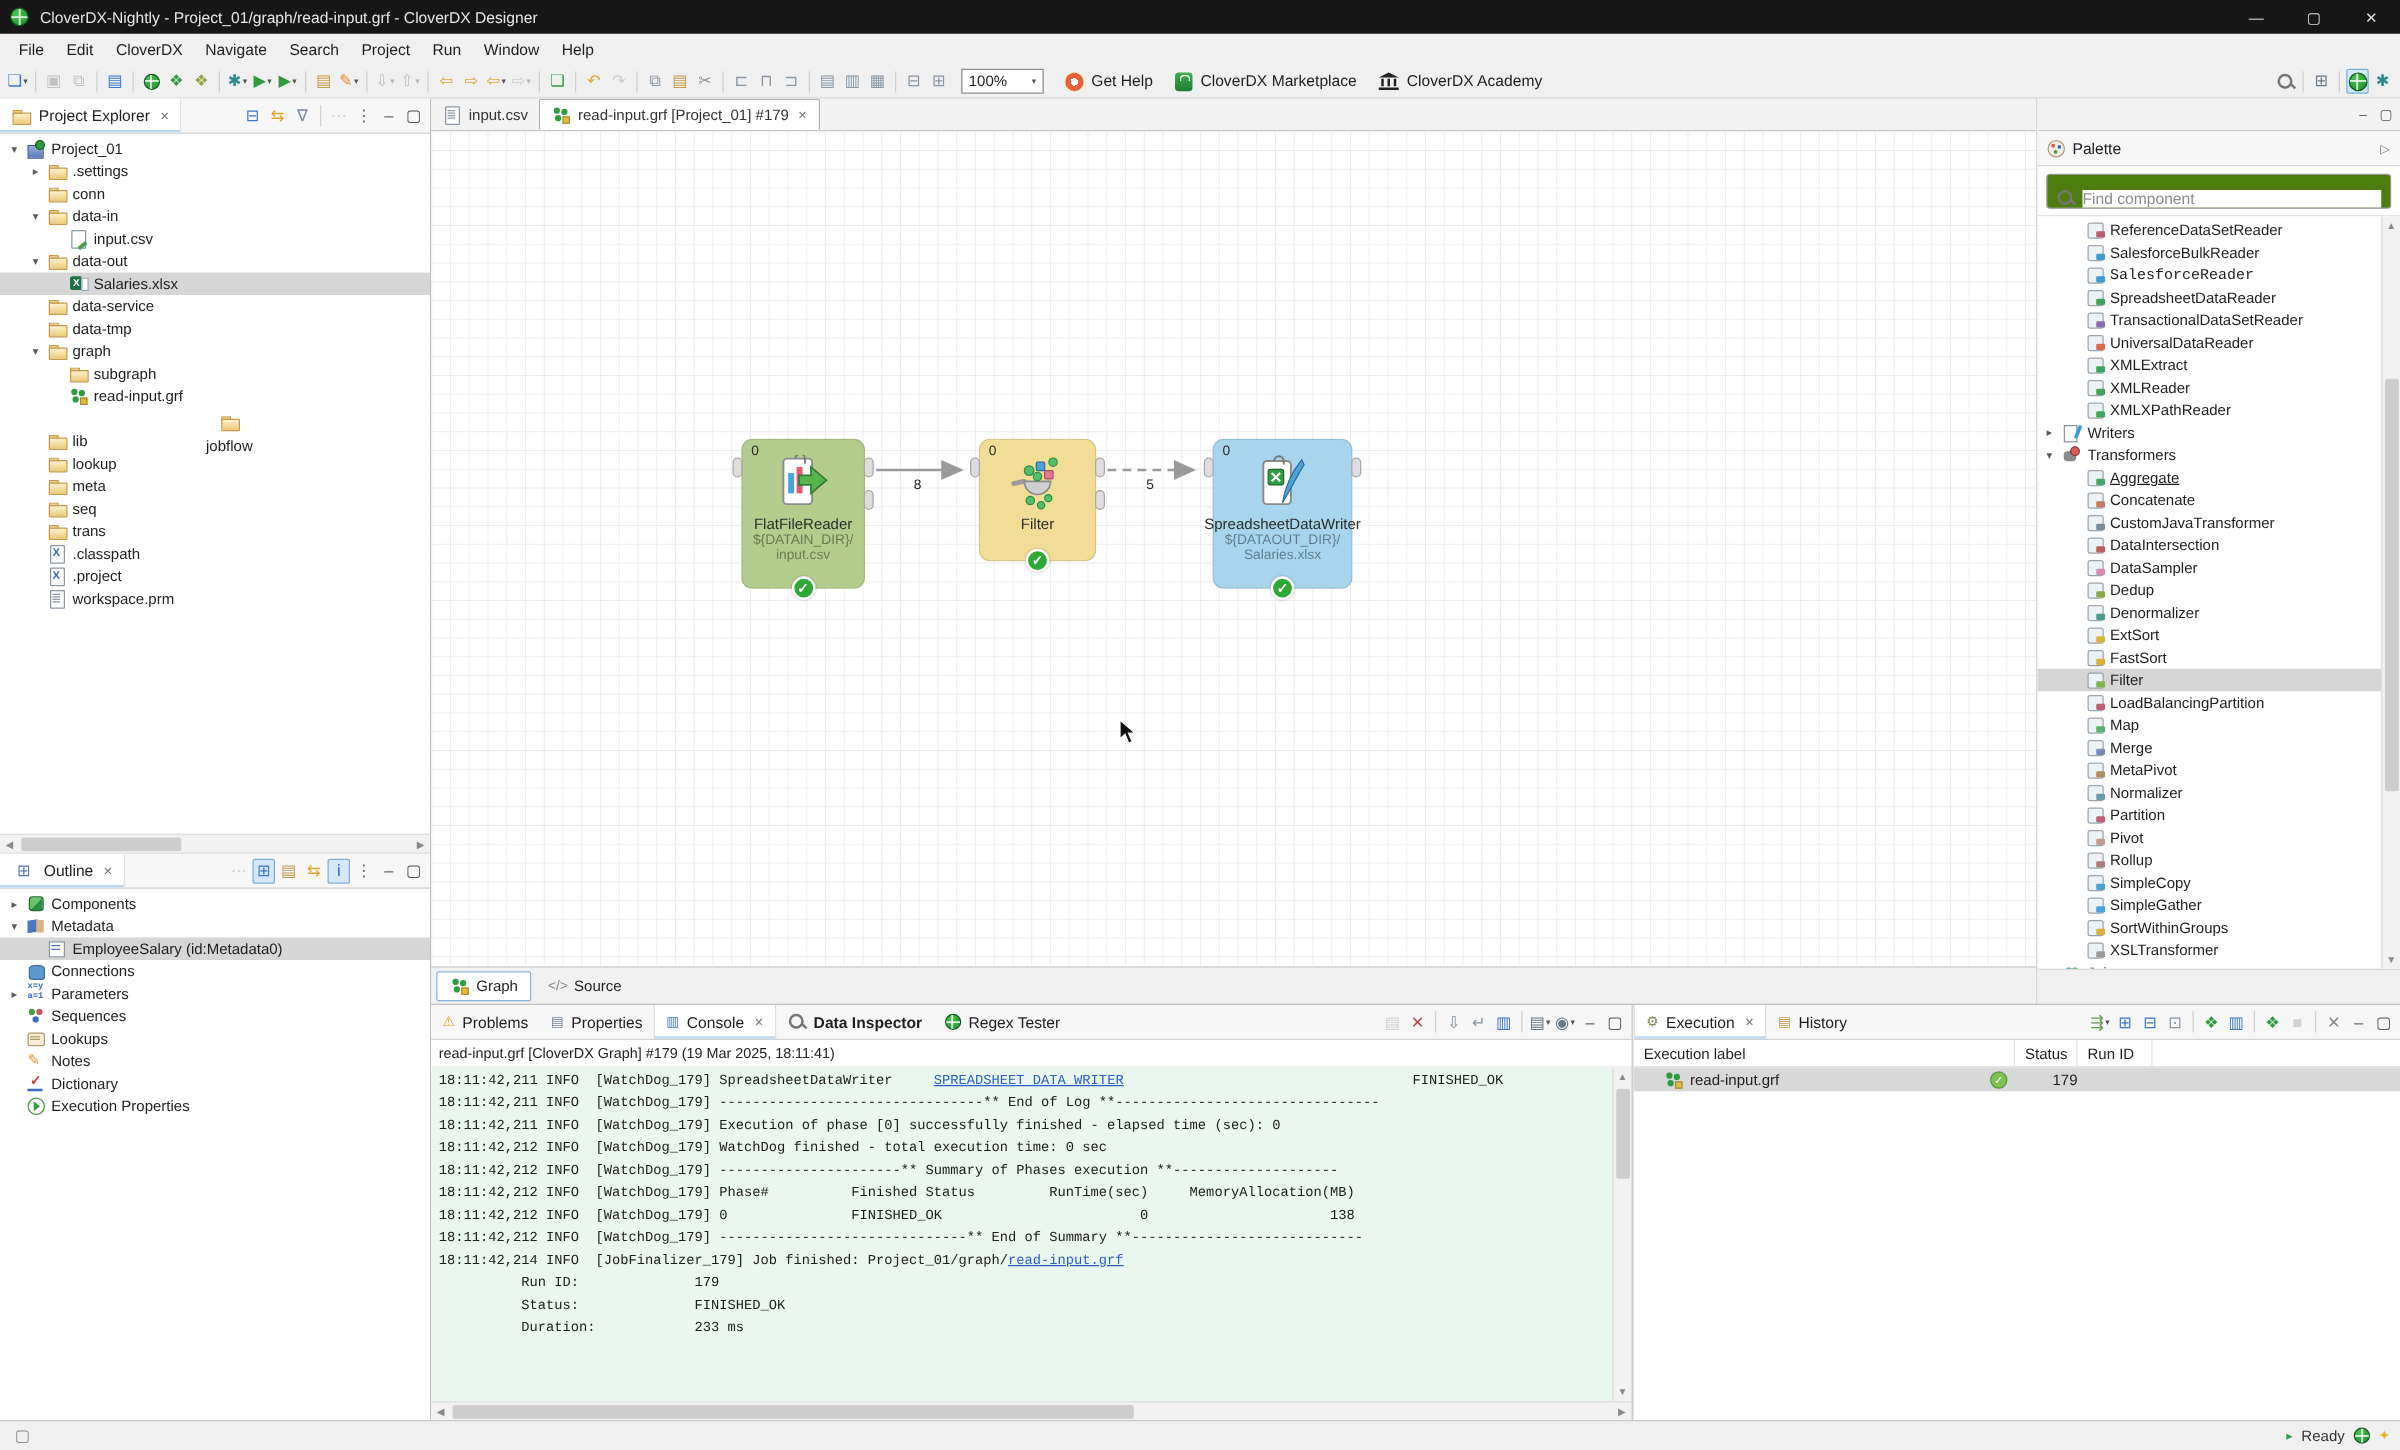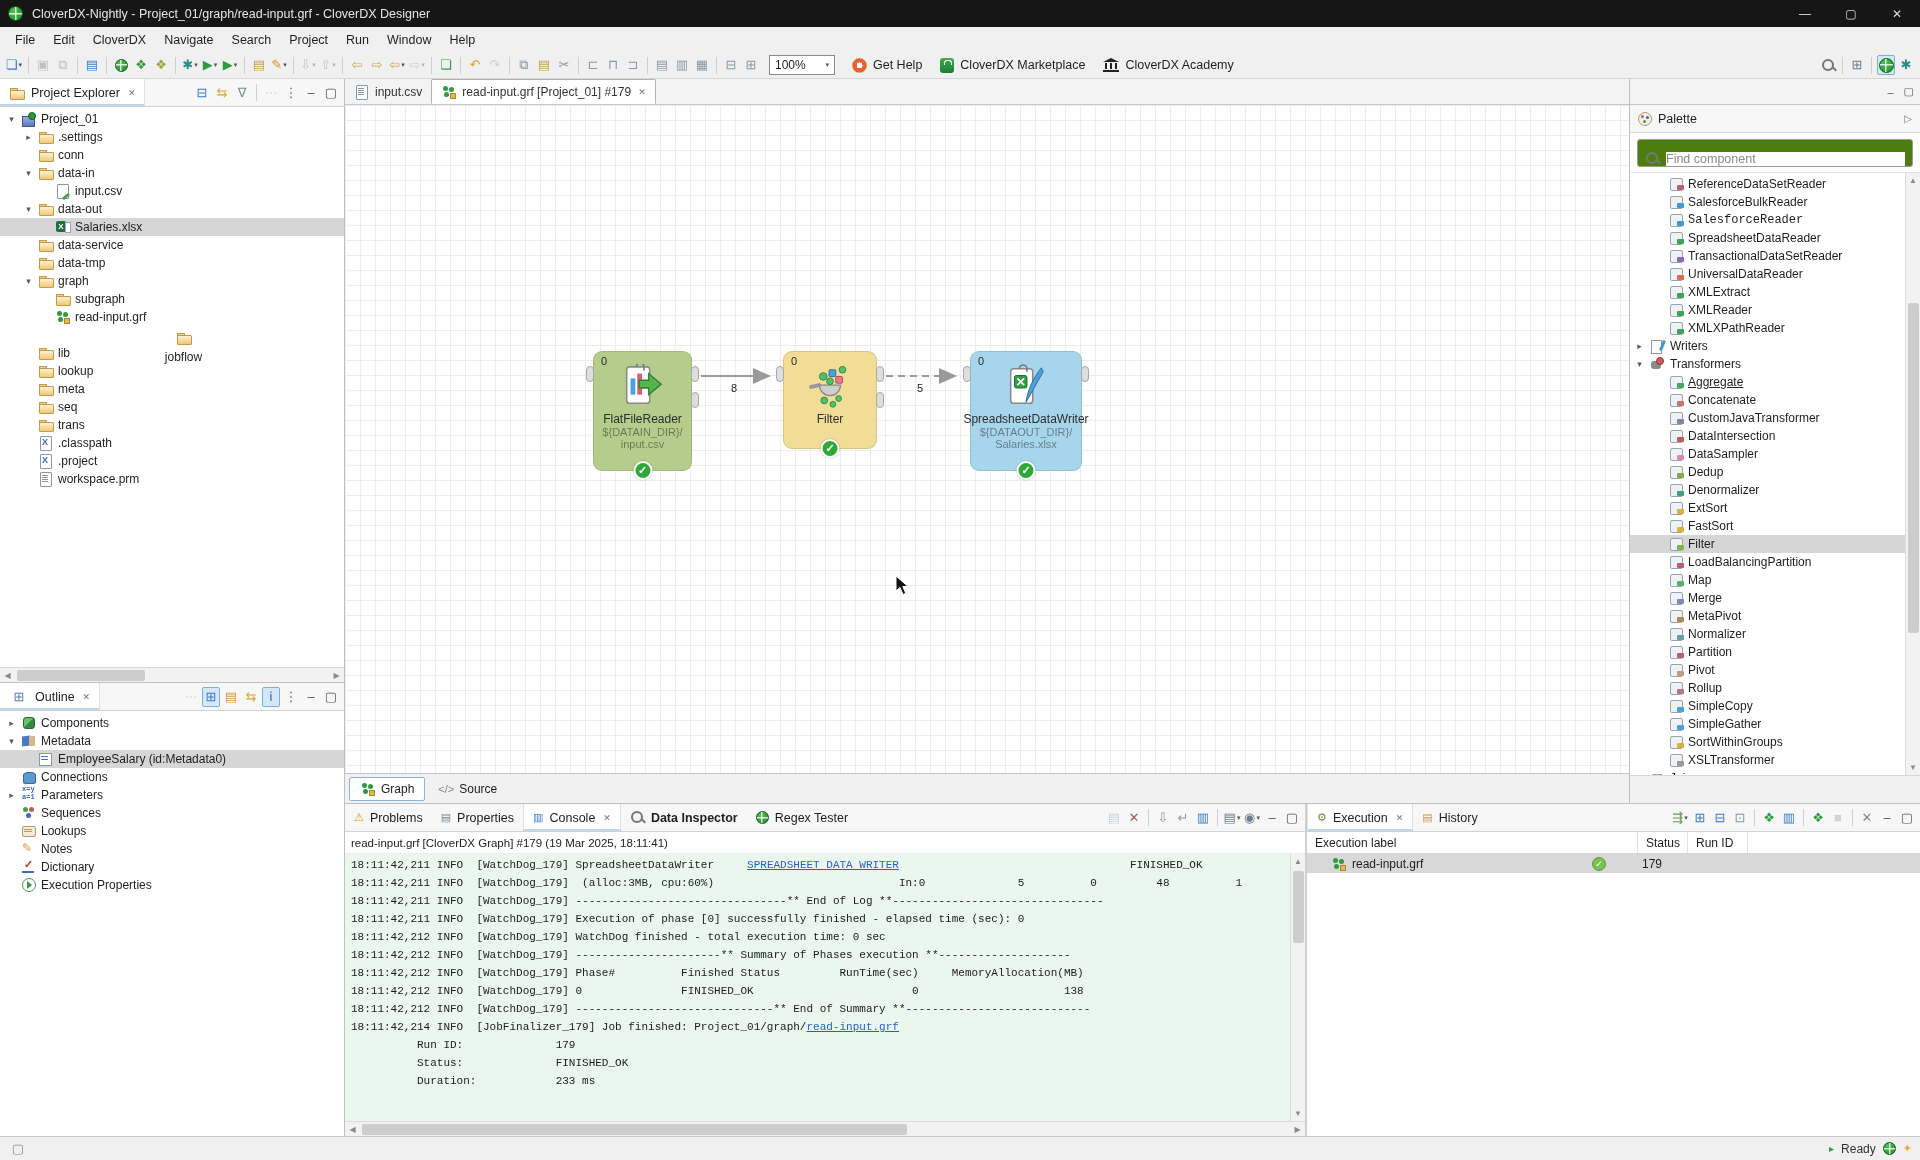--- a/index.html
+++ b/index.html
@@ -936,21 +936,20 @@
                 </span>
                 <span class="tico">
                   <span class="glyph" style="color: rgb(85, 85, 85);">▢</span>
                 </span>
               </div>
           </div>
           <div class="console-head">read-input.grf [CloverDX Graph] #179 (19 Mar 2025, 18:11:41)</div>
           <div class="console-body">
             <div class="logarea" id="log">
                 <div class="logline"><span>18:11:42,211 INFO  [WatchDog_179] SpreadsheetDataWriter     </span><span class="loglink">SPREADSHEET DATA WRITER</span><span>                                   FINISHED_OK</span></div>
-                <div class="logline"><span>18:11:42,211 INFO  [WatchDog_179]  (alloc:3MB, cpu:60%)                            In:0              5          0         48          1</span></div>
                 <div class="logline"><span>18:11:42,211 INFO  [WatchDog_179] --------------------------------** End of Log **--------------------------------</span></div>
                 <div class="logline"><span>18:11:42,211 INFO  [WatchDog_179] Execution of phase [0] successfully finished - elapsed time (sec): 0</span></div>
                 <div class="logline"><span>18:11:42,212 INFO  [WatchDog_179] WatchDog finished - total execution time: 0 sec</span></div>
                 <div class="logline"><span>18:11:42,212 INFO  [WatchDog_179] ----------------------** Summary of Phases execution **--------------------</span></div>
                 <div class="logline"><span>18:11:42,212 INFO  [WatchDog_179] Phase#          Finished Status         RunTime(sec)     MemoryAllocation(MB)</span></div>
                 <div class="logline"><span>18:11:42,212 INFO  [WatchDog_179] 0               FINISHED_OK                        0                      138</span></div>
                 <div class="logline"><span>18:11:42,212 INFO  [WatchDog_179] ------------------------------** End of Summary **----------------------------</span></div>
                 <div class="logline"><span>18:11:42,214 INFO  [JobFinalizer_179] Job finished: Project_01/graph/</span><span class="loglink">read-input.grf</span></div>
                 <div class="logline"><span>          Run ID:              179</span></div>
                 <div class="logline"><span>          Status:              FINISHED_OK</span></div>
@@ -1016,21 +1015,21 @@
                 </span>
                 <span class="tico">
                   <span class="glyph" style="color: rgb(85, 85, 85);">–</span>
                 </span>
                 <span class="tico">
                   <span class="glyph" style="color: rgb(85, 85, 85);">▢</span>
                 </span>
               </div>
           </div>
           <div class="exec-tablehead" id="exec-head">
-              <div class="ecell" style="width: 331px;">Execution label</div>
+              <div class="ecell" style="width: 305px;">Execution label</div>
               <div class="ecell" style="width: 50px;">Status</div>
               <div class="ecell" style="width: 60px;">Run ID</div>
             </div>
           <div id="exec-rows">
               <div class="erow">
                 <div class="ecell" style="width: 277px; gap: 5px; padding-left: 24px;">
                   <span class="fi fi-grf"></span>
                   <span>read-input.grf</span>
                 </div>
                 <div class="ecell" style="width: 50px;">

